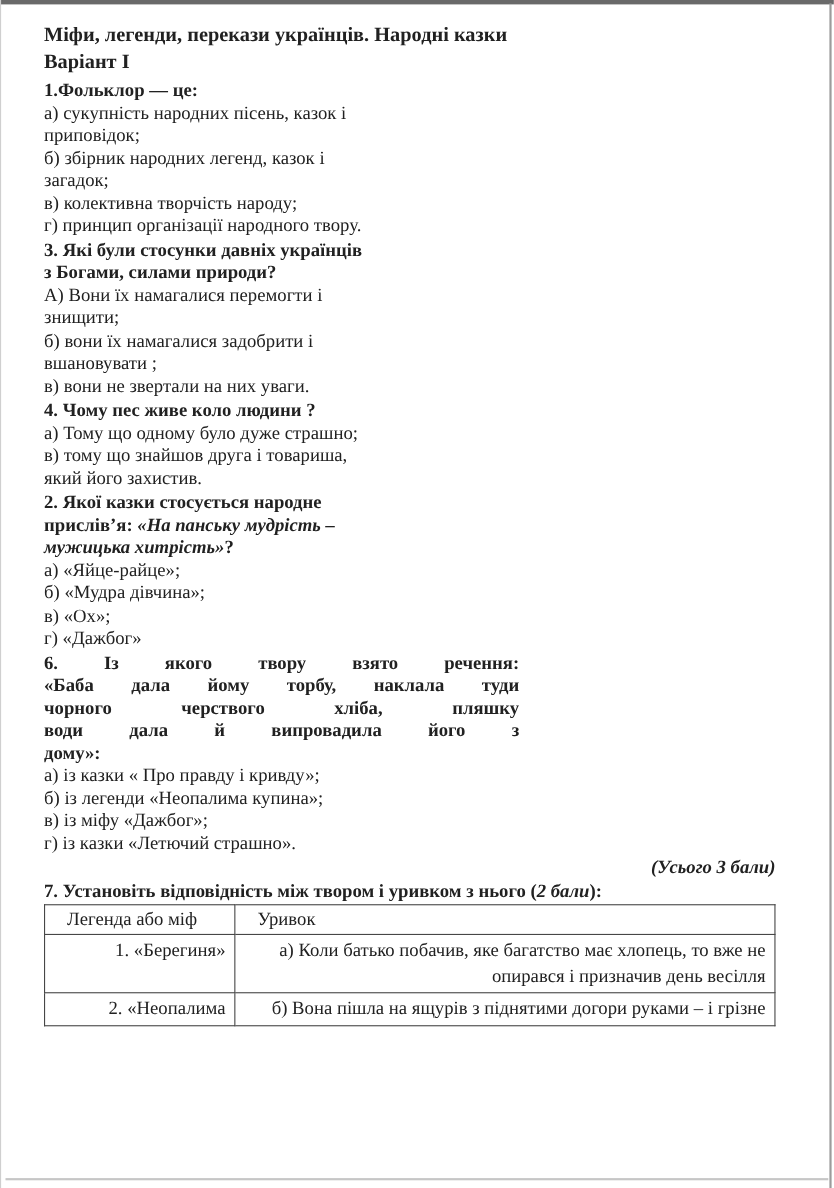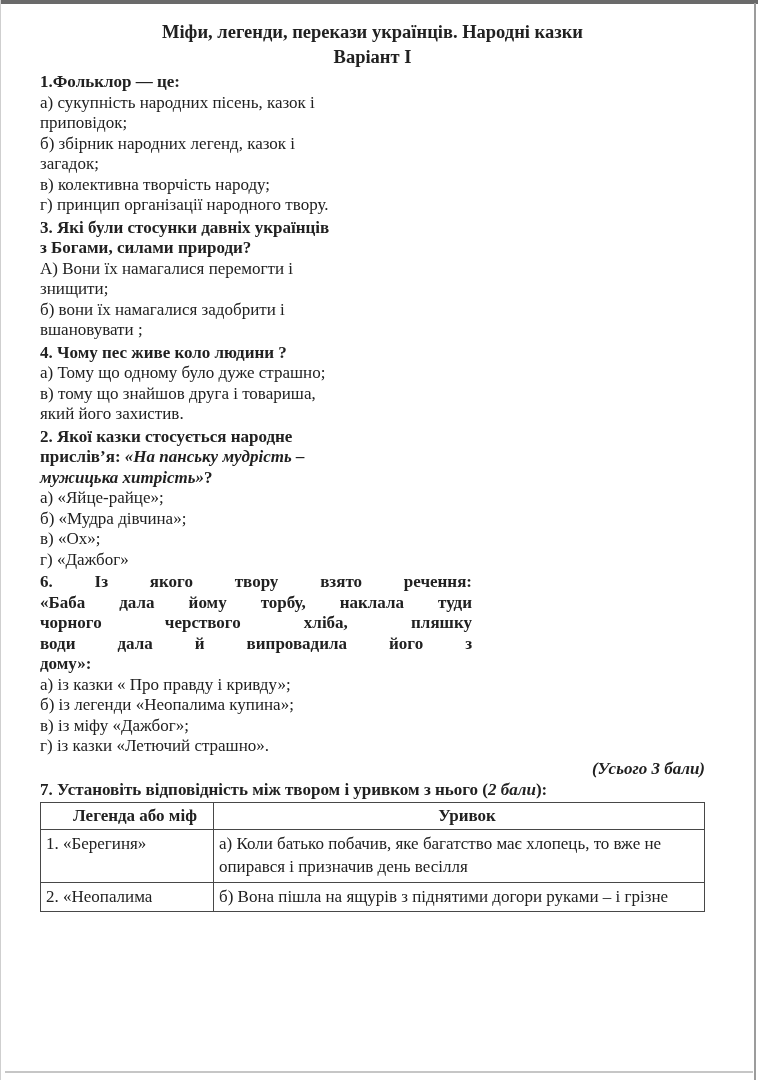--- a/index.html
+++ b/index.html
@@ -14,21 +14,20 @@
   
   .edge-top    { position: absolute; left: 0; top: 0; width: 758px; height: 4px; background: #6a6a6a; }
   .edge-left   { position: absolute; left: 0; top: 0; width: 1px; height: 1080px; background: #cfcfcf; }
   .edge-right  { position: absolute; left: 754px; top: 3px; width: 2px; height: 1077px; background: #9c9c9c; }
   .edge-bottom { position: absolute; left: 5px; top: 1071px; width: 748px; height: 2px; background: #c6c6c6; }
 
   .content { position: absolute; left: 40px; top: 20px; width: 665px; }
 
   .doc-title, .variant {
     width: 665px;
-    text-align: center;
     font-weight: bold;
     font-size: 18.5px;
     line-height: 25px;
     white-space: nowrap;
   }
 
   .qcol { width: 434px; font-size: 17px; line-height: 20.5px; margin-top: 2px; }
   .line { white-space: nowrap; }
   .bold { font-weight: bold; }
   .ital { font-style: italic; text-align: right; }
@@ -55,28 +54,29 @@
     width: 665px;
     margin-top: 2px;
     table-layout: fixed;
   }
   table.match th, table.match td {
     border: 1.4px solid #474747;
     font-size: 17px;
     vertical-align: top;
   }
   table.match th {
-    font-weight: bold;
-    text-align: center;
+    font-weight: normal;
+    text-align: left;
     padding: 1px 4px 2px 20px;
     line-height: 23px;
   }
   table.match td {
     padding: 2px 8px 3px 5px;
     line-height: 23.5px;
+    text-align: right;
   }
   col.c-work { width: 173px; }
 </style>
 </head>
 <body>
 
 <div class="edge-top"></div>
 <div class="edge-left"></div>
 <div class="edge-right"></div>
 <div class="edge-bottom"></div>
@@ -97,20 +97,21 @@
   </div>
 
 
   <div class="qcol">
     <div class="line bold">3. Які були стосунки давніх українців</div>
     <div class="line bold">з Богами, силами природи?</div>
     <div class="line">А) Вони їх намагалися перемогти і</div>
     <div class="line">знищити;</div>
     <div class="line">б) вони їх намагалися задобрити і</div>
     <div class="line">вшановувати ;</div>
+    <div class="line">в) вони не звертали на них уваги.</div>
   </div>
 
   <div class="qcol">
     <div class="line bold">4. Чому пес живе коло людини ?</div>
     <div class="line">а) Тому що одному було дуже страшно;</div>
     <div class="line">в) тому що знайшов друга і товариша,</div>
     <div class="line">який його захистив.</div>
   </div>
 
   <div class="qcol">

